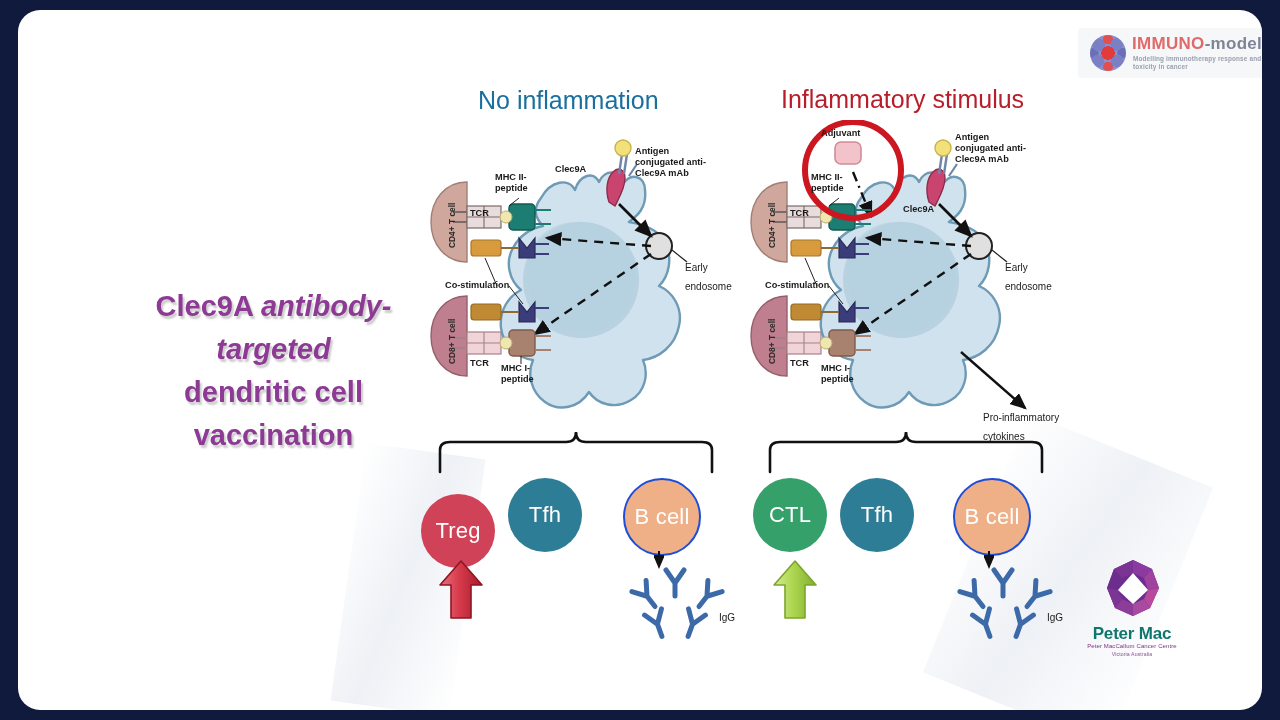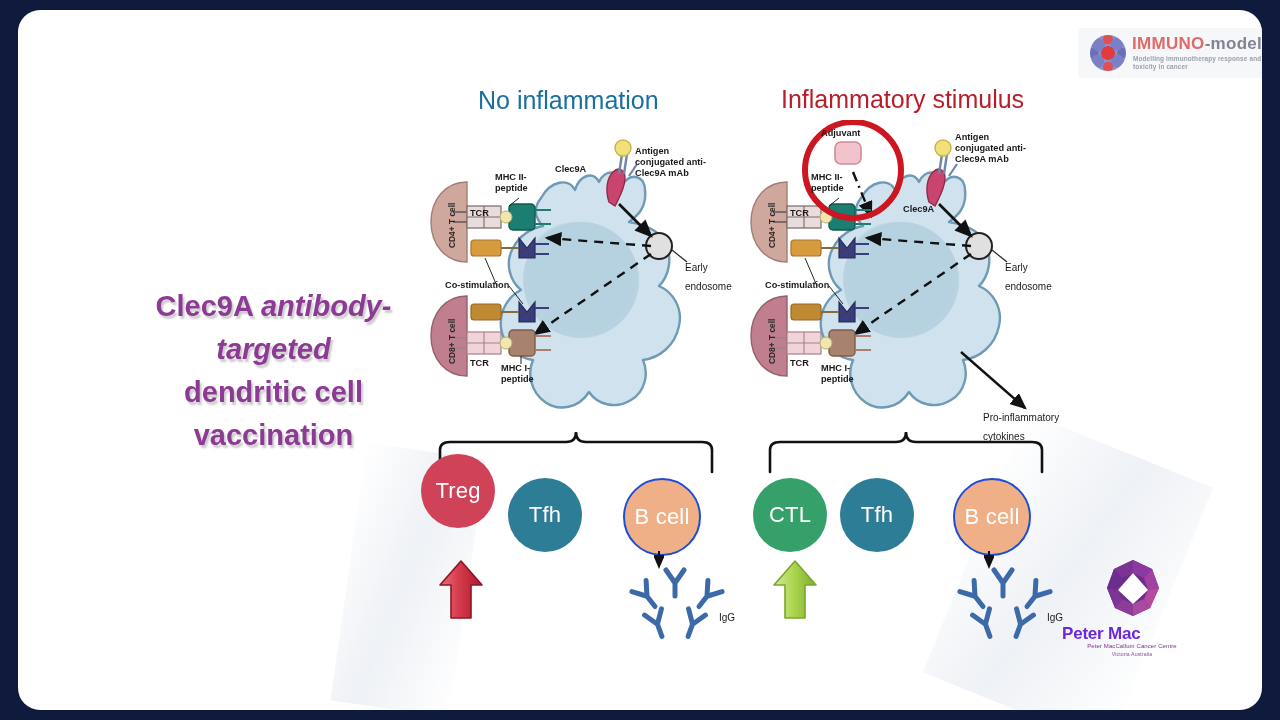--- a/index.html
+++ b/index.html
@@ -83,23 +83,24 @@
 
   #petermac-logo {
     position: absolute;
     left: 1044px; top: 548px;
     width: 140px; height: 104px;
   }
   #pm-wordmark {
     position: absolute;
     left: 0; top: 66px;
     width: 140px;
+    text-align: center;
     font-size: 17px;
     font-weight: bold;
-    color: #6d28d9;
+    color: #0f766e;
     letter-spacing: -.2px;
   }
   #pm-sub1 {
     position: absolute;
     left: 0; top: 85px;
     width: 140px;
     text-align: center;
     font-size: 6px;
     color: #7c2f86;
     letter-spacing: .1px;
@@ -413,21 +414,21 @@
 cytokines</div>
     </div>
 
     <svg style="position:absolute; left:410px; top:418px;" width="300" height="46">
       <path d="M12,44 L12,22 Q12,14 22,14 L138,14 Q148,14 148,4 Q148,14 158,14 L274,14 Q284,14 284,22 L284,44" fill="none" stroke="#111" stroke-width="2.6" stroke-linecap="round"></path>
     </svg>
     <svg style="position:absolute; left:740px; top:418px;" width="300" height="46">
       <path d="M12,44 L12,22 Q12,14 22,14 L138,14 Q148,14 148,4 Q148,14 158,14 L274,14 Q284,14 284,22 L284,44" fill="none" stroke="#111" stroke-width="2.6" stroke-linecap="round"></path>
     </svg>
 
-    <div class="cell treg" style="left:403px; top:444px; width:74px; height:74px;">Treg</div>
+    <div class="cell treg" style="left:403px; top:484px; width:74px; height:74px;">Treg</div>
     <div class="cell tfh" style="left:490px; top:468px; width:74px; height:74px;">Tfh</div>
     <div class="cell bcell" style="left:605px; top:468px; width:74px; height:74px;">B cell</div>
 
     <div class="cell ctl" style="left:735px; top:468px; width:74px; height:74px;">CTL</div>
     <div class="cell tfh" style="left:822px; top:468px; width:74px; height:74px;">Tfh</div>
     <div class="cell bcell" style="left:935px; top:468px; width:74px; height:74px;">B cell</div>
 
     <svg style="position:absolute; left:418px; top:548px;" width="50" height="64">
       <defs>
         <linearGradient id="gradRed" x1="0" y1="0" x2="1" y2="0">

